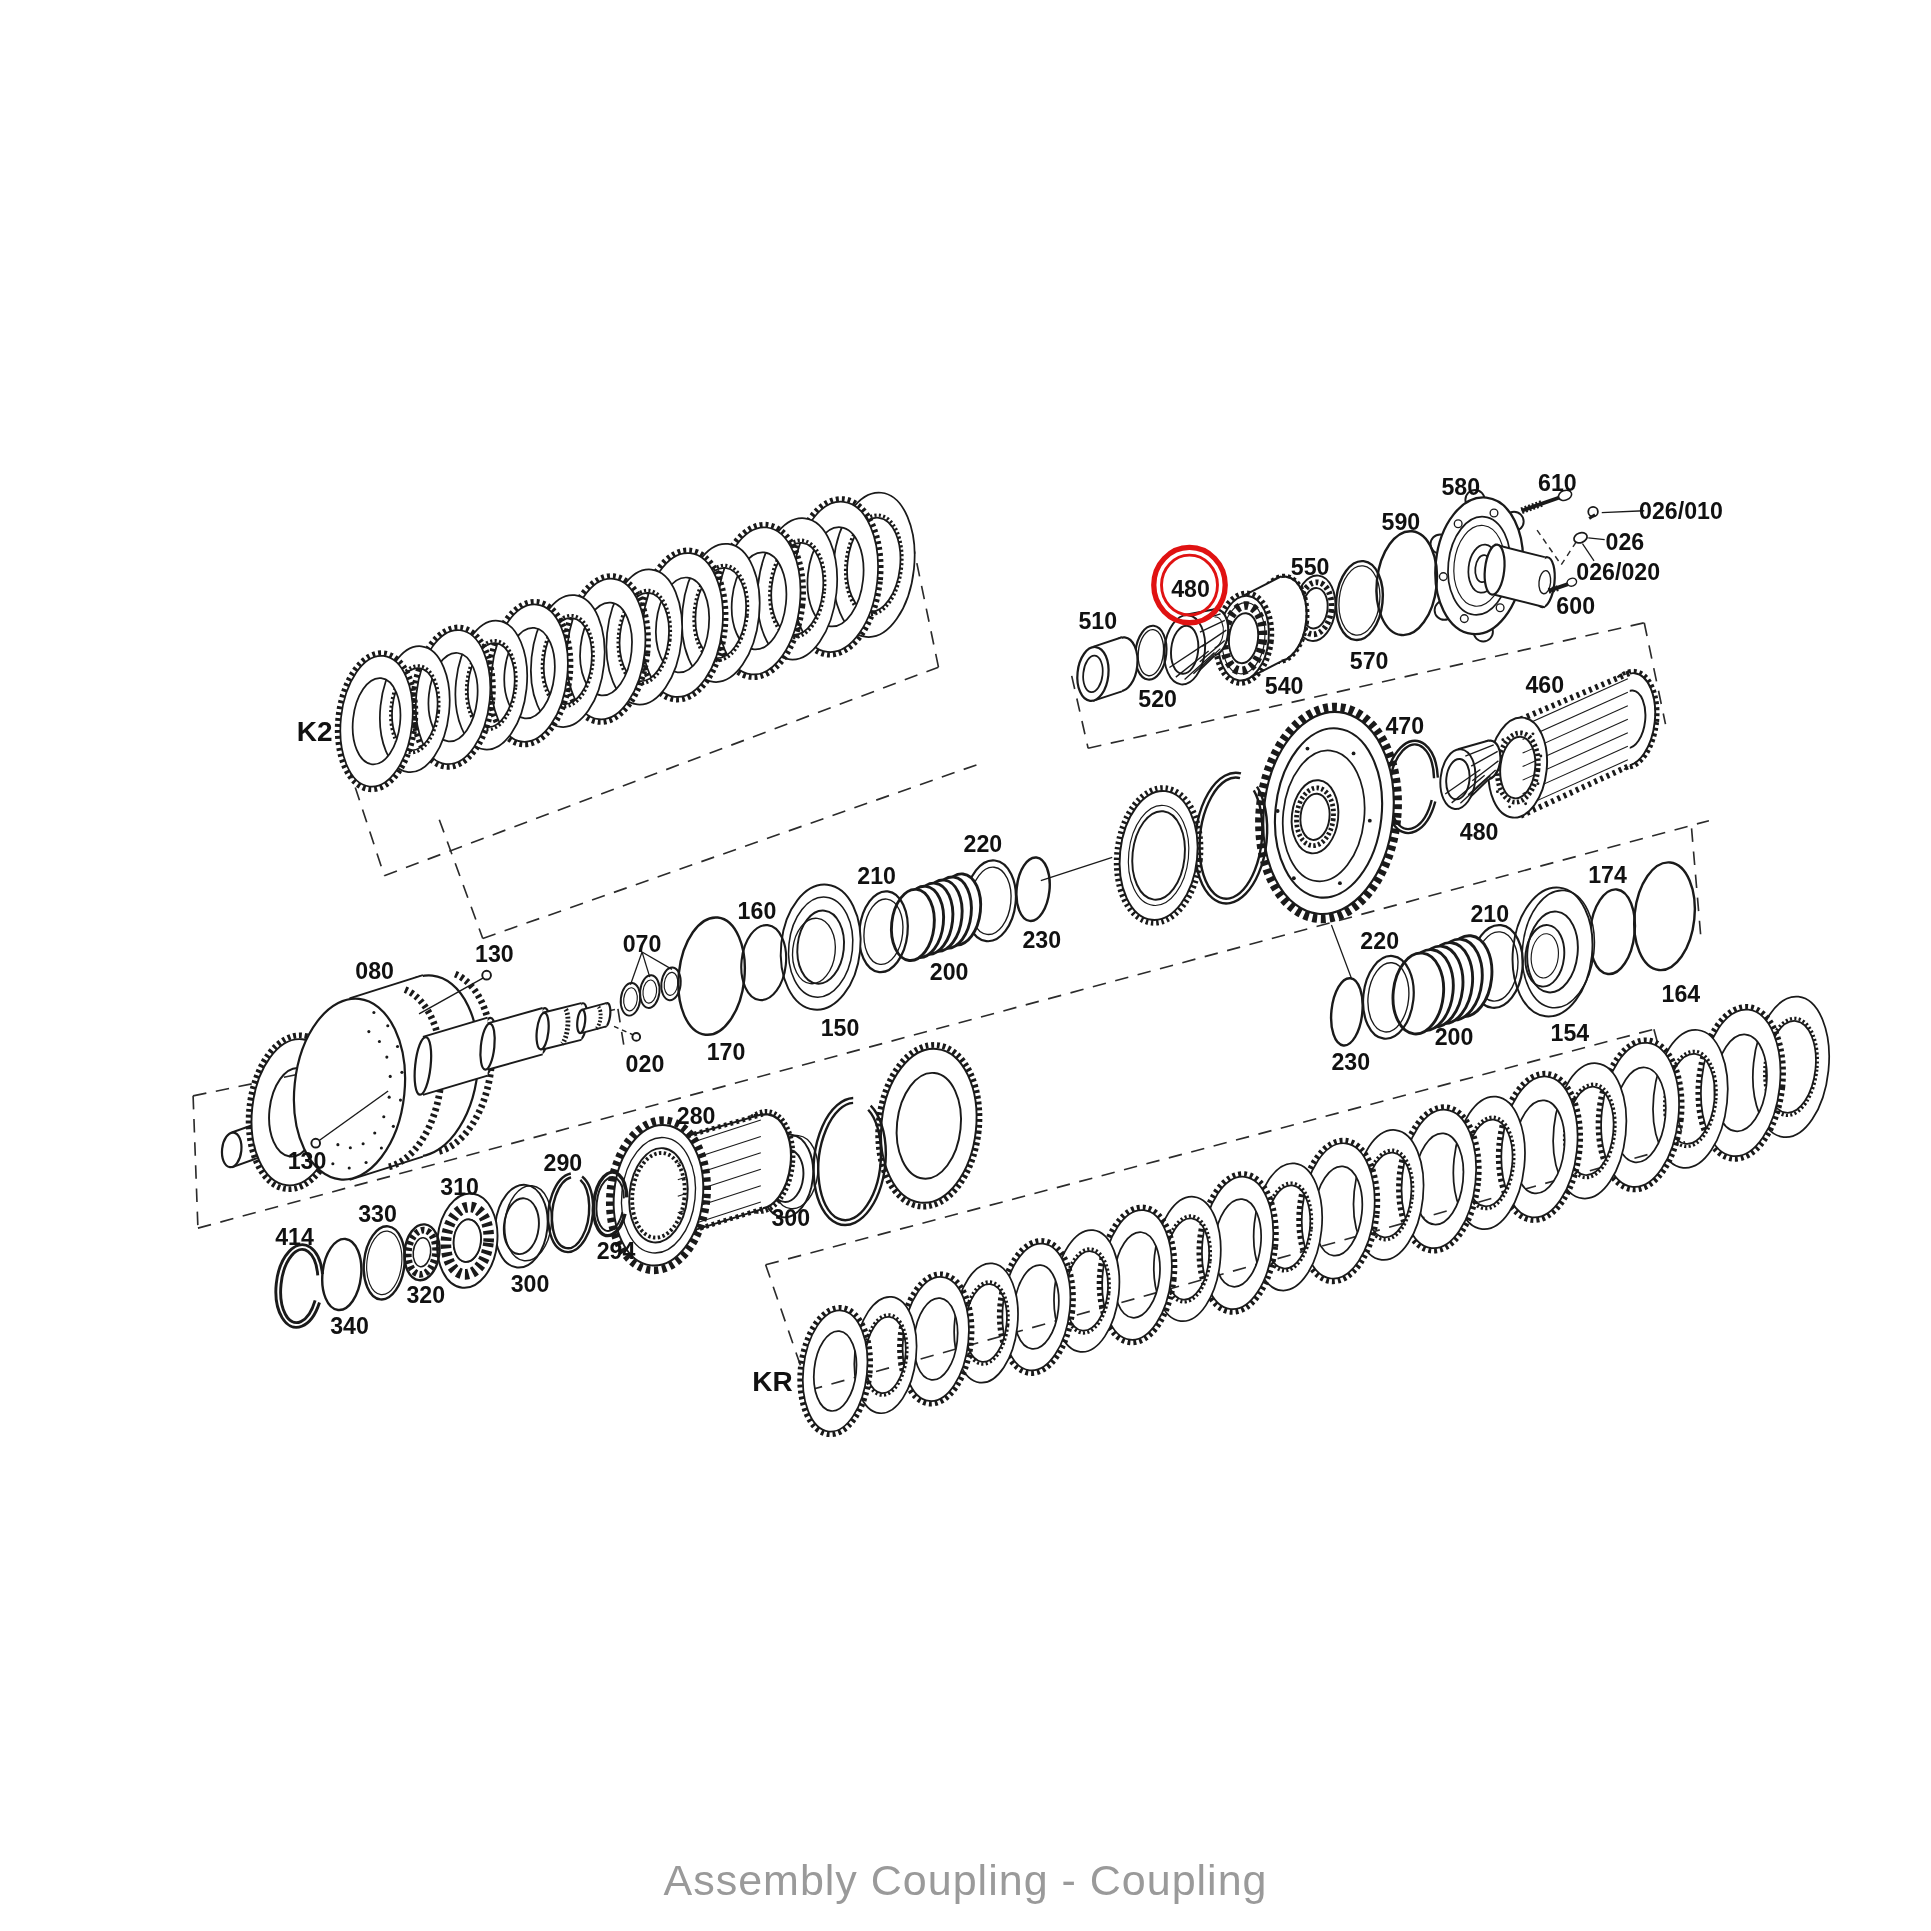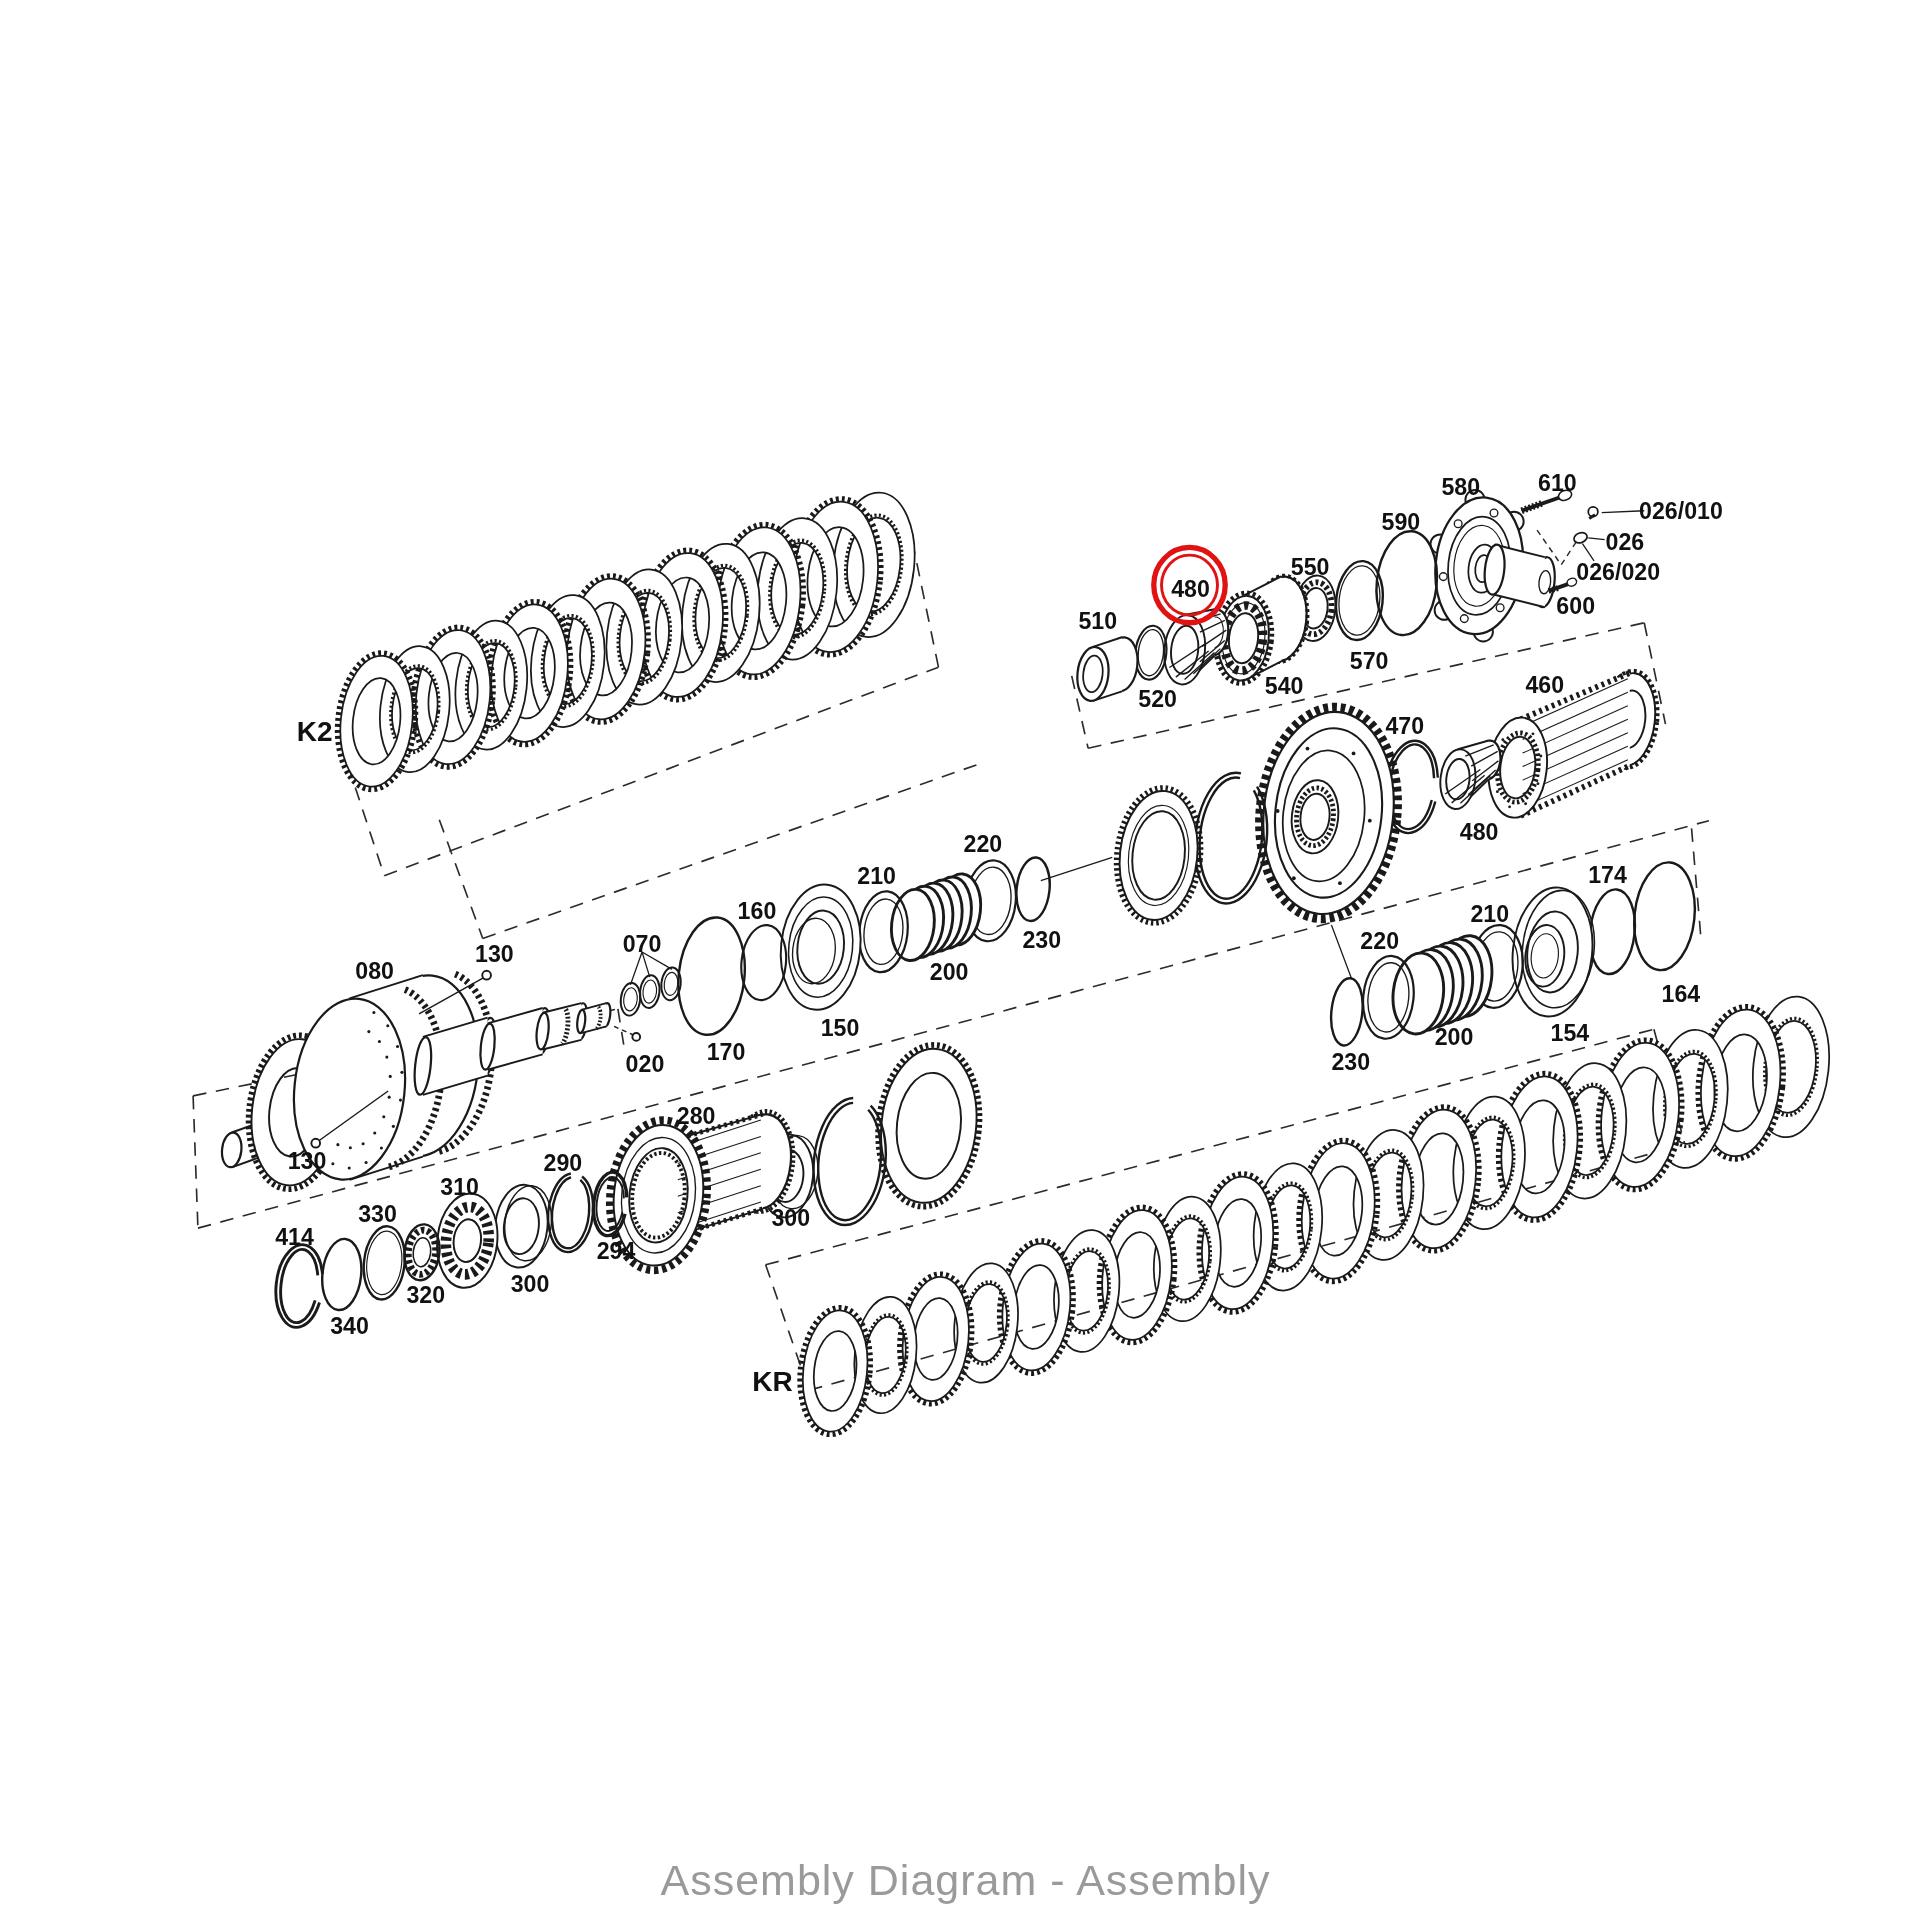--- a/index.html
+++ b/index.html
@@ -421,15 +421,15 @@
         <text x="305" y="1289" font-size="24">414</text>
         <text x="441" y="1350" font-size="24">320</text>
         <text x="362" y="1382" font-size="24">340</text>
         <text x="549" y="1338" font-size="24">300</text>
         <text x="638" y="1304" font-size="24">294</text>
         <text x="819" y="1270" font-size="24">300</text>
         <text x="326" y="768" font-size="29">K2</text>
         <text x="800" y="1441" font-size="29">KR</text>
       </g>
   </svg>
-  <div class="caption">Assembly Diagram - Assembly</div>
+  <div class="caption">Assembly Coupling - Coupling</div>
 </div>
 
 
 </body></html>

